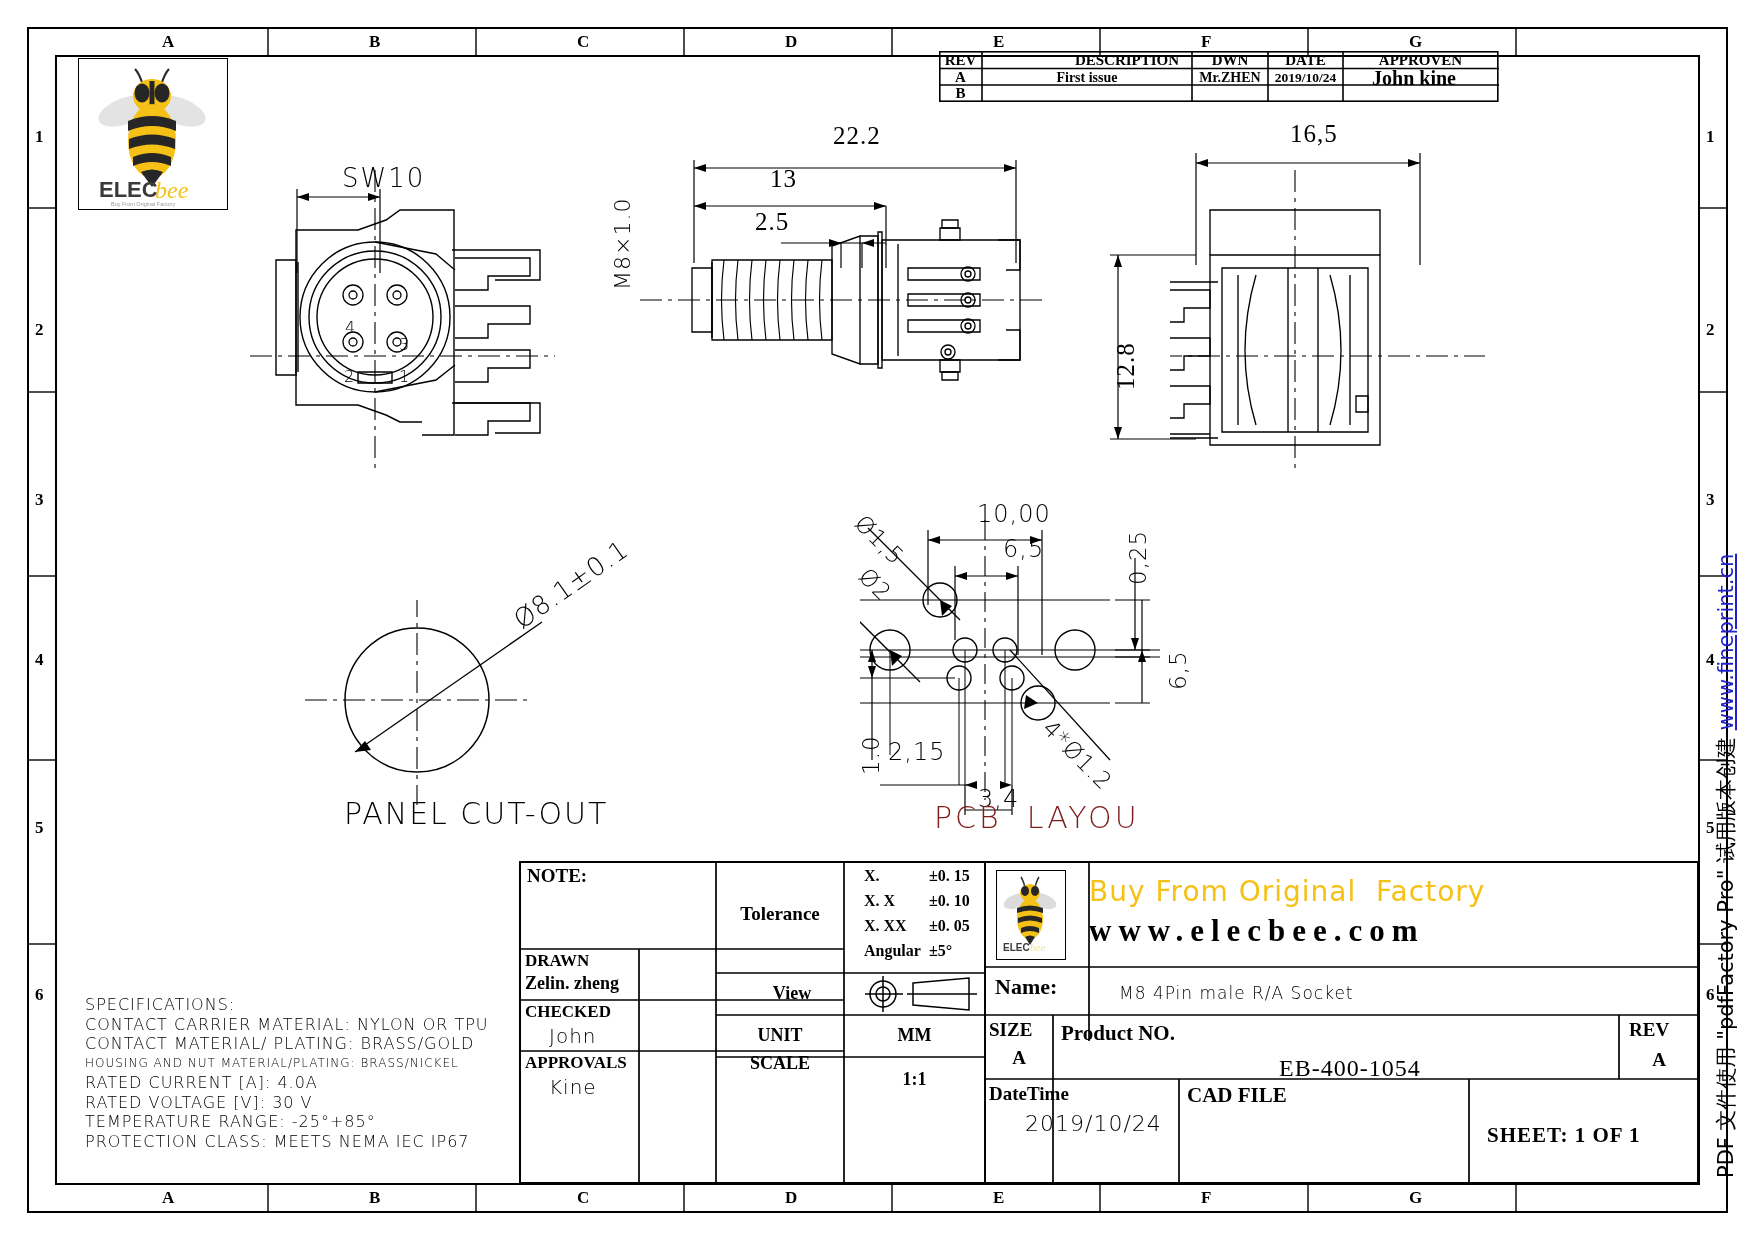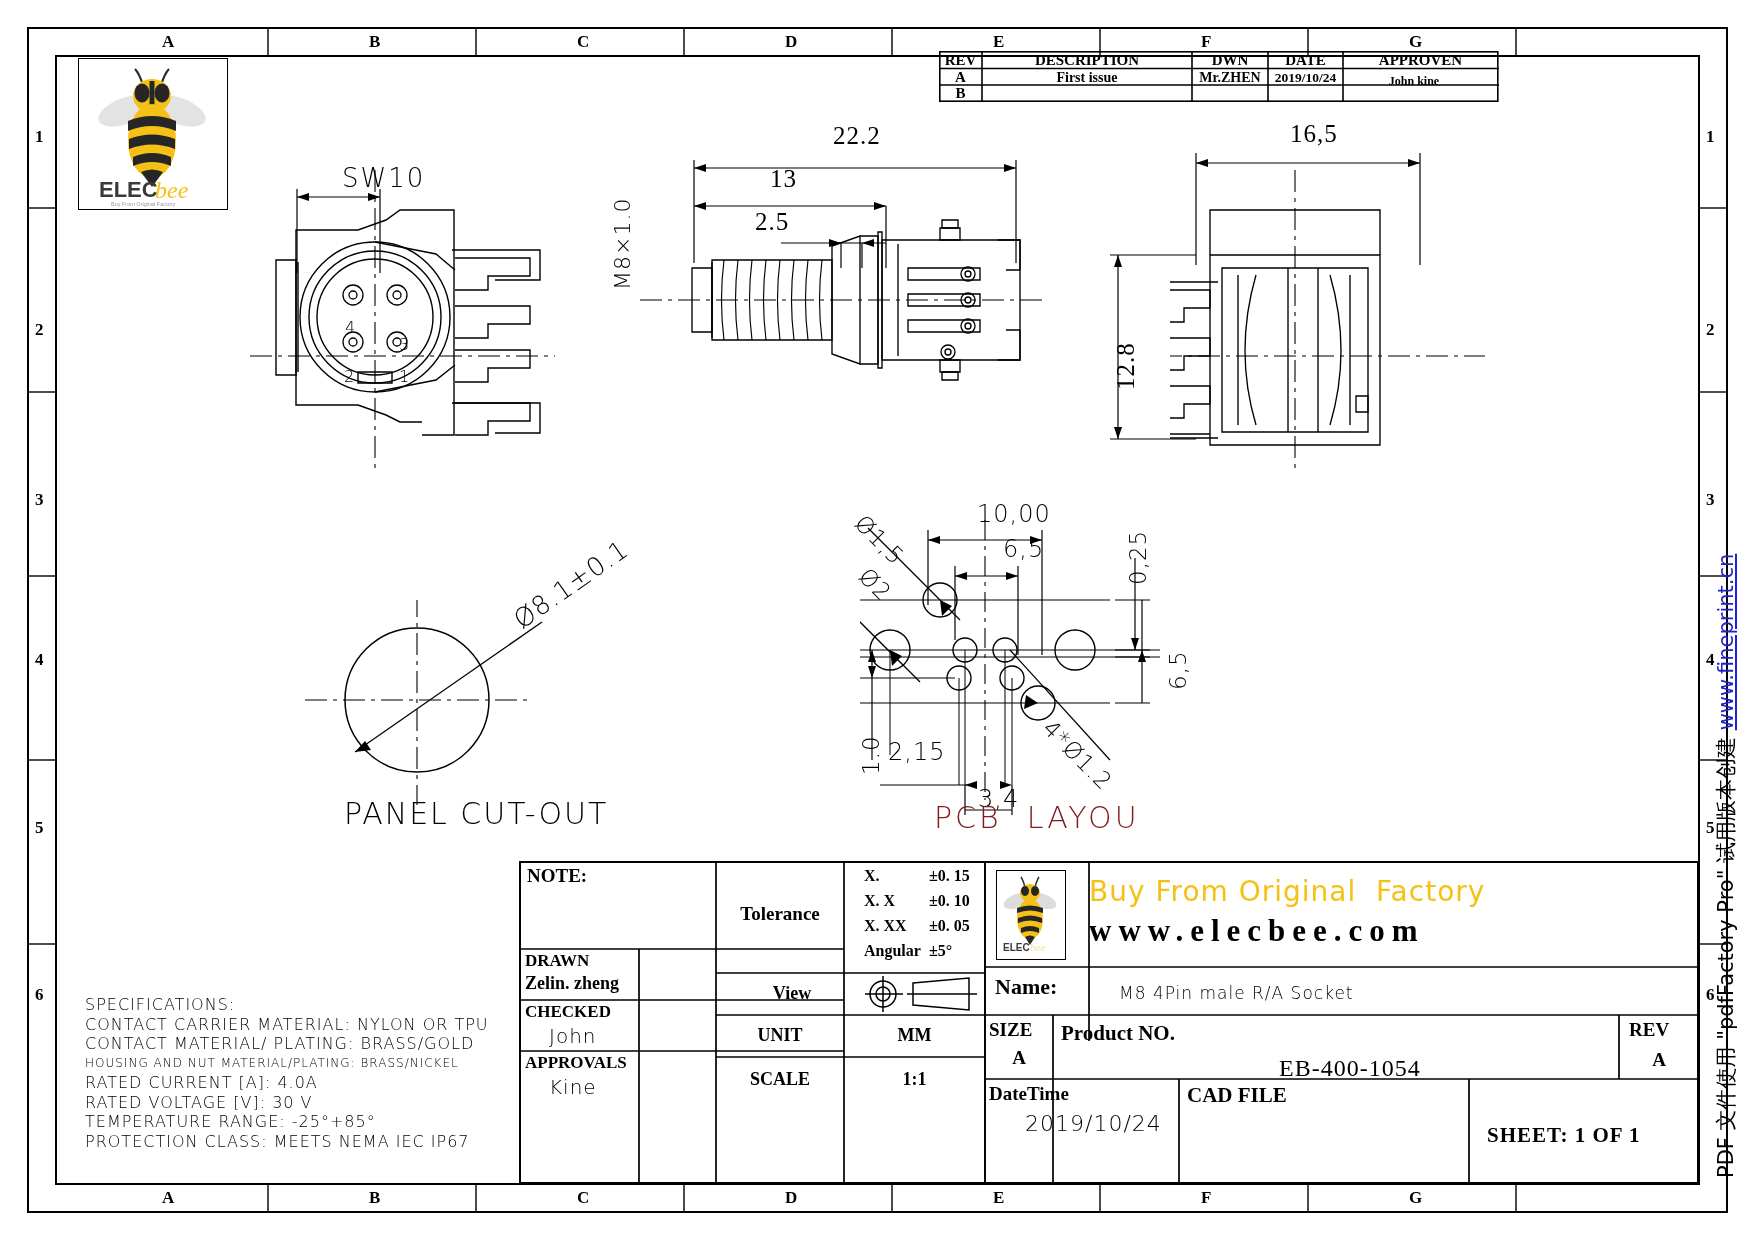--- a/index.html
+++ b/index.html
@@ -115,30 +115,30 @@
         <rect x="0.8" y="0.8" width="558" height="49.4"></rect>
         <line x1="0" y1="17.5" x2="560" y2="17.5"></line>
         <line x1="0" y1="34" x2="560" y2="34"></line>
         <line x1="43" y1="0" x2="43" y2="51"></line>
         <line x1="253" y1="0" x2="253" y2="51"></line>
         <line x1="329" y1="0" x2="329" y2="51"></line>
         <line x1="404" y1="0" x2="404" y2="51"></line>
       </g>
     </svg>
     <div class="txt b serif ctr" style="left:0;top:1px;width:43px;font-size:15px;">REV</div>
-    <div class="txt b serif ctr" style="left:43px;top:1px;width:210px;font-size:15px;">DESCRIPTION</div>
+    <div class="txt b serif ctr" style="left:43px;top:1px;width:210px;font-size:15px;padding-left:40px;">DESCRIPTION</div>
     <div class="txt b serif ctr" style="left:253px;top:1px;width:76px;font-size:15px;">DWN</div>
     <div class="txt b serif ctr" style="left:329px;top:1px;width:75px;font-size:15px;">DATE</div>
     <div class="txt b serif ctr" style="left:404px;top:1px;width:155px;font-size:15px;">APPROVEN</div>
 
     <div class="txt b serif ctr" style="left:0;top:18px;width:43px;font-size:15px;">A</div>
     <div class="txt b serif ctr" style="left:43px;top:19px;width:210px;font-size:14px;">First issue</div>
     <div class="txt b serif ctr" style="left:253px;top:19px;width:76px;font-size:14px;">Mr.ZHEN</div>
     <div class="txt b serif ctr" style="left:329px;top:19px;width:75px;font-size:13.5px;">2019/10/24</div>
-    <div class="txt b serif ctr" style="left:404px;top:23px;width:142px;font-size:12px;">John kine</div>
+    <div class="txt b serif ctr" style="left:404px;top:16px;width:142px;font-size:20px;">John kine</div>
 
     <div class="txt b serif ctr" style="left:0;top:34px;width:43px;font-size:15px;">B</div>
   </div>
 
   <svg class="abs" style="left:240px;top:150px;" width="320" height="330">
     <g stroke="#000" fill="none" stroke-width="1.4">
 
       <path d="M56 120 L56 80 L118 80 L146 70 L160 60 L182 60"></path>
       <path d="M56 120 L56 210 L56 255 L118 255 L146 265 L160 272 L182 272"></path>
 
@@ -504,21 +504,21 @@
         <line x1="6" y1="21" x2="44" y2="21"></line>
         <line x1="24" y1="3" x2="24" y2="39"></line>
         <path d="M54 10 L110 5 L110 37 L54 32 Z"></path>
         <line x1="48" y1="21" x2="118" y2="21"></line>
       </g>
     </svg>
 
     <div class="txt b serif ctr" style="left:197px;top:164px;width:128px;font-size:18px;">UNIT</div>
     <div class="txt b serif ctr" style="left:325px;top:164px;width:141px;font-size:18px;">MM</div>
 
-    <div class="txt b serif ctr" style="left:197px;top:208px;width:128px;font-size:18px;">SCALE</div>
+    <div class="txt b serif ctr" style="left:197px;top:192px;width:128px;font-size:18px;">SCALE</div>
     <div class="txt b serif ctr" style="left:325px;top:208px;width:141px;font-size:18px;">1:1</div>
 
     <div class="abs" style="left:477px;top:9px;width:68px;height:88px;border:1.5px solid #000;background:#fff;">
       <svg width="66" height="86" viewBox="0 0 66 86">
         <ellipse cx="20" cy="30" rx="14" ry="7" fill="#dcdcdc" transform="rotate(-20 20 30)"></ellipse>
         <ellipse cx="46" cy="30" rx="14" ry="7" fill="#dcdcdc" transform="rotate(20 46 30)"></ellipse>
         <path d="M28 16 Q26 9 24 6" stroke="#2b2b2b" stroke-width="1.4" fill="none"></path>
         <path d="M38 16 Q40 9 42 6" stroke="#2b2b2b" stroke-width="1.4" fill="none"></path>
         <ellipse cx="33" cy="22" rx="10" ry="9" fill="#f5c116"></ellipse>
         <ellipse cx="28" cy="20" rx="4" ry="5" fill="#262626"></ellipse>

